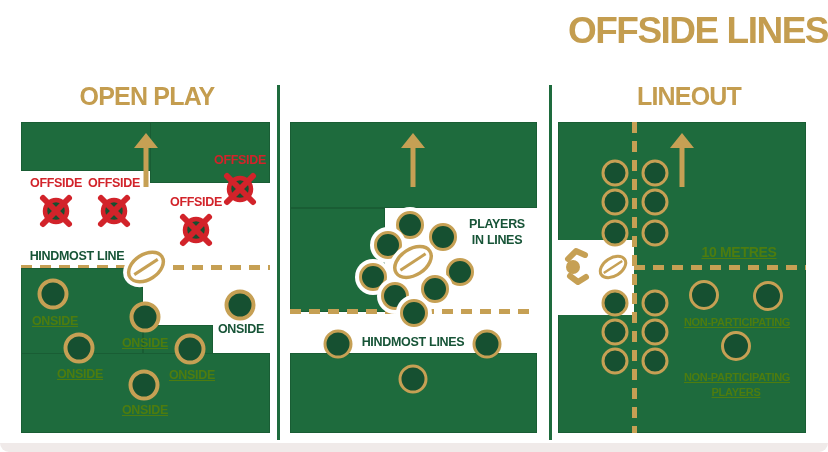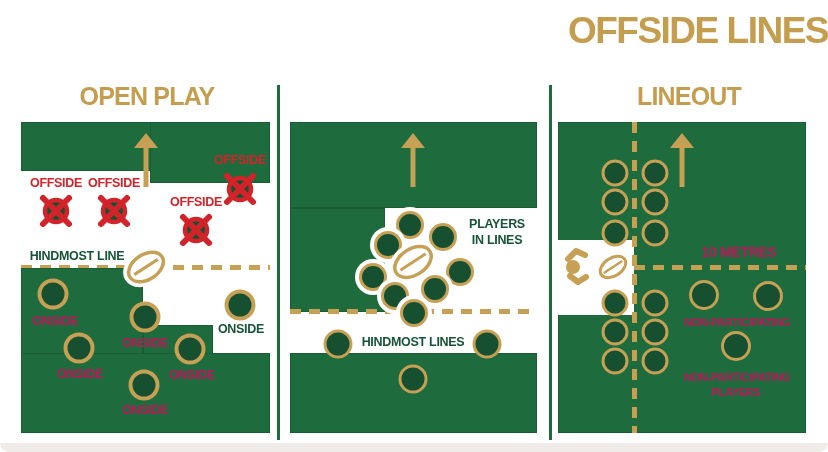--- a/index.html
+++ b/index.html
@@ -29,21 +29,21 @@
   .d31{width:31px;height:31px;}
   .d28{width:28px;height:28px;border-width:3.5px;}
   .d27{width:27px;height:27px;border-width:3.5px;}
   .d29{width:29px;height:29px;border-width:3.5px;}
   .d30{width:30px;height:30px;border-width:3.5px;}
   .halo{box-shadow:0 0 0 4px #ffffff;}
   .lbl{
     position:absolute;transform:translate(-50%,-50%);white-space:nowrap;text-align:center;
     font-weight:bold;font-size:12.5px;letter-spacing:-0.3px;
   }
-  .lbl.white{color:#be185d;}
+  .lbl.white{color:#4d7c0f;text-decoration:underline;}
   .lbl.dark{color:#175437;}
   .lbl.red{color:#d2232a;}
   .lbl.big{font-size:14px;}
   .lbl.small{font-size:11px;}
   .icon{position:absolute;transform:translate(-50%,-50%);}
   .arrow{position:absolute;transform:translateX(-50%);}
   .strip{position:absolute;left:0;top:443px;width:828px;height:9px;background:#f0eae9;
     border-radius:0 0 10px 10px;}
 </style>
 </head>

